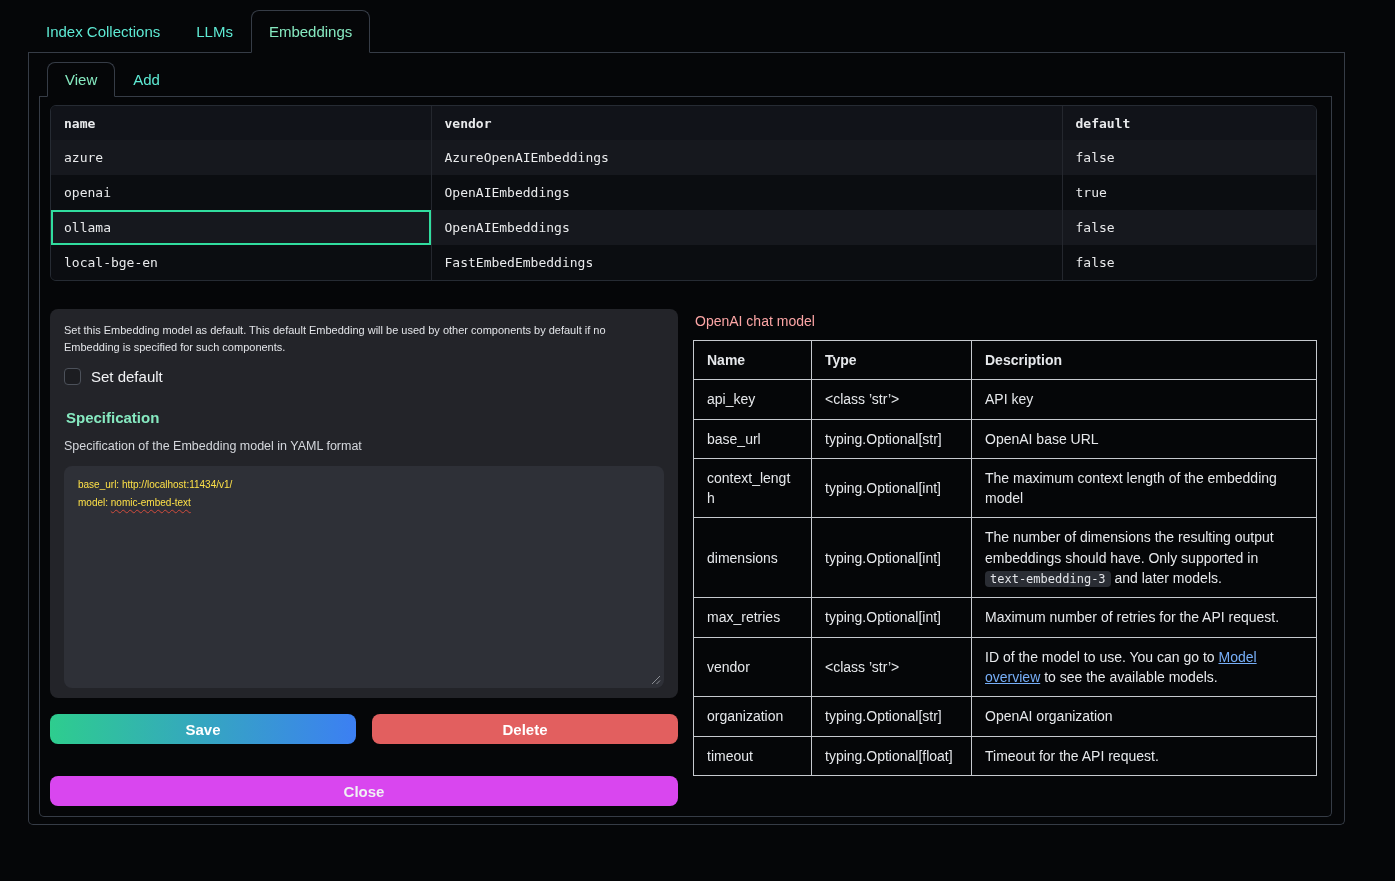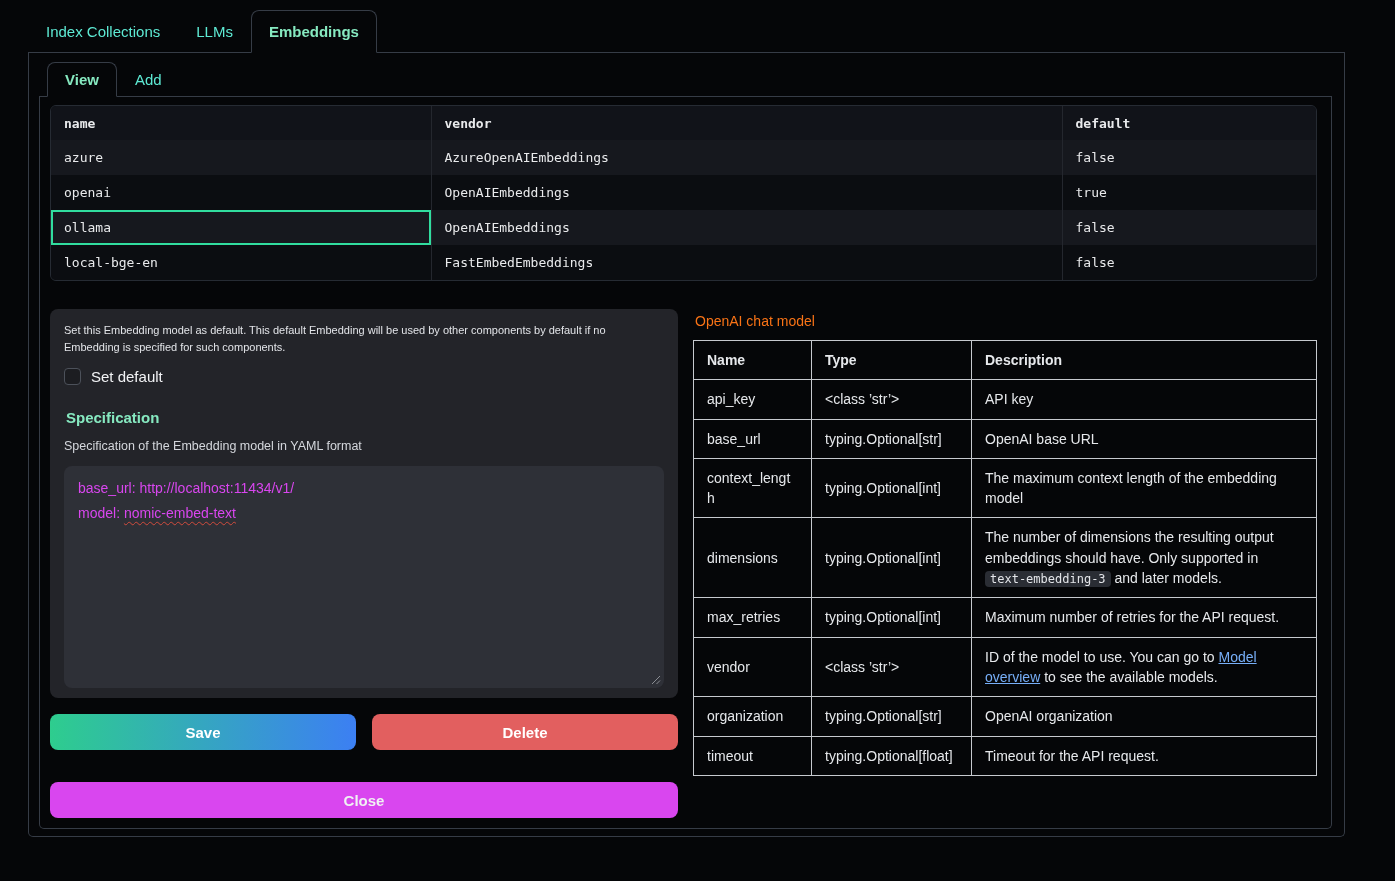--- a/index.html
+++ b/index.html
@@ -15,21 +15,21 @@
   
   .tabbar { display:flex; align-items:stretch; border-bottom:1px solid #363c46; }
   .tabbar.main { height:43px; }
   .tabbar.sub  { height:35px;padding-left:8px; }
   .tab {
     display:flex; align-items:center; padding:0 17px;
     font-size:15px; color:#5eead4; cursor:pointer; white-space:nowrap;
     border:1px solid transparent; border-bottom:none;
   }
   .tab.active {
-    color:#86e9c0; font-weight:700;
+    color:#86e9c0; font-weight:400;
     border-color:#363c46; border-radius:8px 8px 0 0;
     background:#050608; margin-bottom:-1px;
     border-bottom:1px solid #050608;
   }
 
   
   .panel-outer {
     border:1px solid #363c46; border-top:none;
     border-radius:0 0 5px 5px;
     padding:9px 12px 7px 10px;
@@ -68,43 +68,43 @@
   .chk-row { display:flex; align-items:center; gap:10px; margin-bottom:24px; }
   .checkbox {
     width:17px; height:17px; border:1px solid #4c515a; border-radius:4px;
     background:#1c1d21; cursor:pointer; flex:0 0 17px;
   }
   .chk-label { font-size:15px; color:#f2f3f5;text-align:center; }
   .spec-heading { color:#86e9c0; font-size:15px; font-weight:700; margin:0 0 13px 2px; }
   .spec-caption { font-size:12.5px; color:#d4d7dc; margin-bottom:13px; }
   .yaml-box {
     position:relative; background:#2e3037; border-radius:8px;
-    min-height:222px; padding:10px 14px; font-size:14px; line-height:1.8;
-    color:#d946ef; cursor:text;
+    min-height:222px; padding:10px 14px; font-size:10px; line-height:1.8;
+    color:#fde047; cursor:text;
   }
   .yaml-box .line { white-space:pre-wrap; }
   .misspelled {
     text-decoration:underline wavy #d14b3d;
     text-decoration-thickness:1px; text-underline-offset:3px;
   }
   .resize-handle { position:absolute; right:3px; bottom:3px; width:10px; height:10px; cursor:nwse-resize; }
 
   
   .btn-row { display:flex; gap:16px; margin-top:16px; }
   .btn {
-    height:36px; border:none; border-radius:8px; cursor:pointer;
+    height:30px; border:none; border-radius:8px; cursor:pointer;
     font-family:"Liberation Sans", sans-serif;
     font-size:15px; font-weight:700; color:#ffffff; flex:1;
   }
   .btn-save { background:linear-gradient(90deg,#2ecd8e 0%,#3c7ff3 100%); }
   .btn-delete { background:#e25f5f; }
   .btn-close { width:100%; margin-top:32px; background:#d946ef; color:#f0f1f3; }
 
   
-  .docs-title { font-size:14px; color:#f97316; margin:4px 0 11px 2px; }
+  .docs-title { font-size:14px; color:#fca5a5; margin:4px 0 11px 2px; }
   table.docs {
     width:100%; border-collapse:collapse; table-layout:fixed;
     font-size:14px; color:#e6e8eb; line-height:1.45;
   }
   table.docs th, table.docs td {
     border:1px solid #c6c9ce; padding:9px 13px; text-align:left; vertical-align:middle;
     word-wrap:break-word;
   }
   table.docs th { font-weight:700; }
   .chip {

